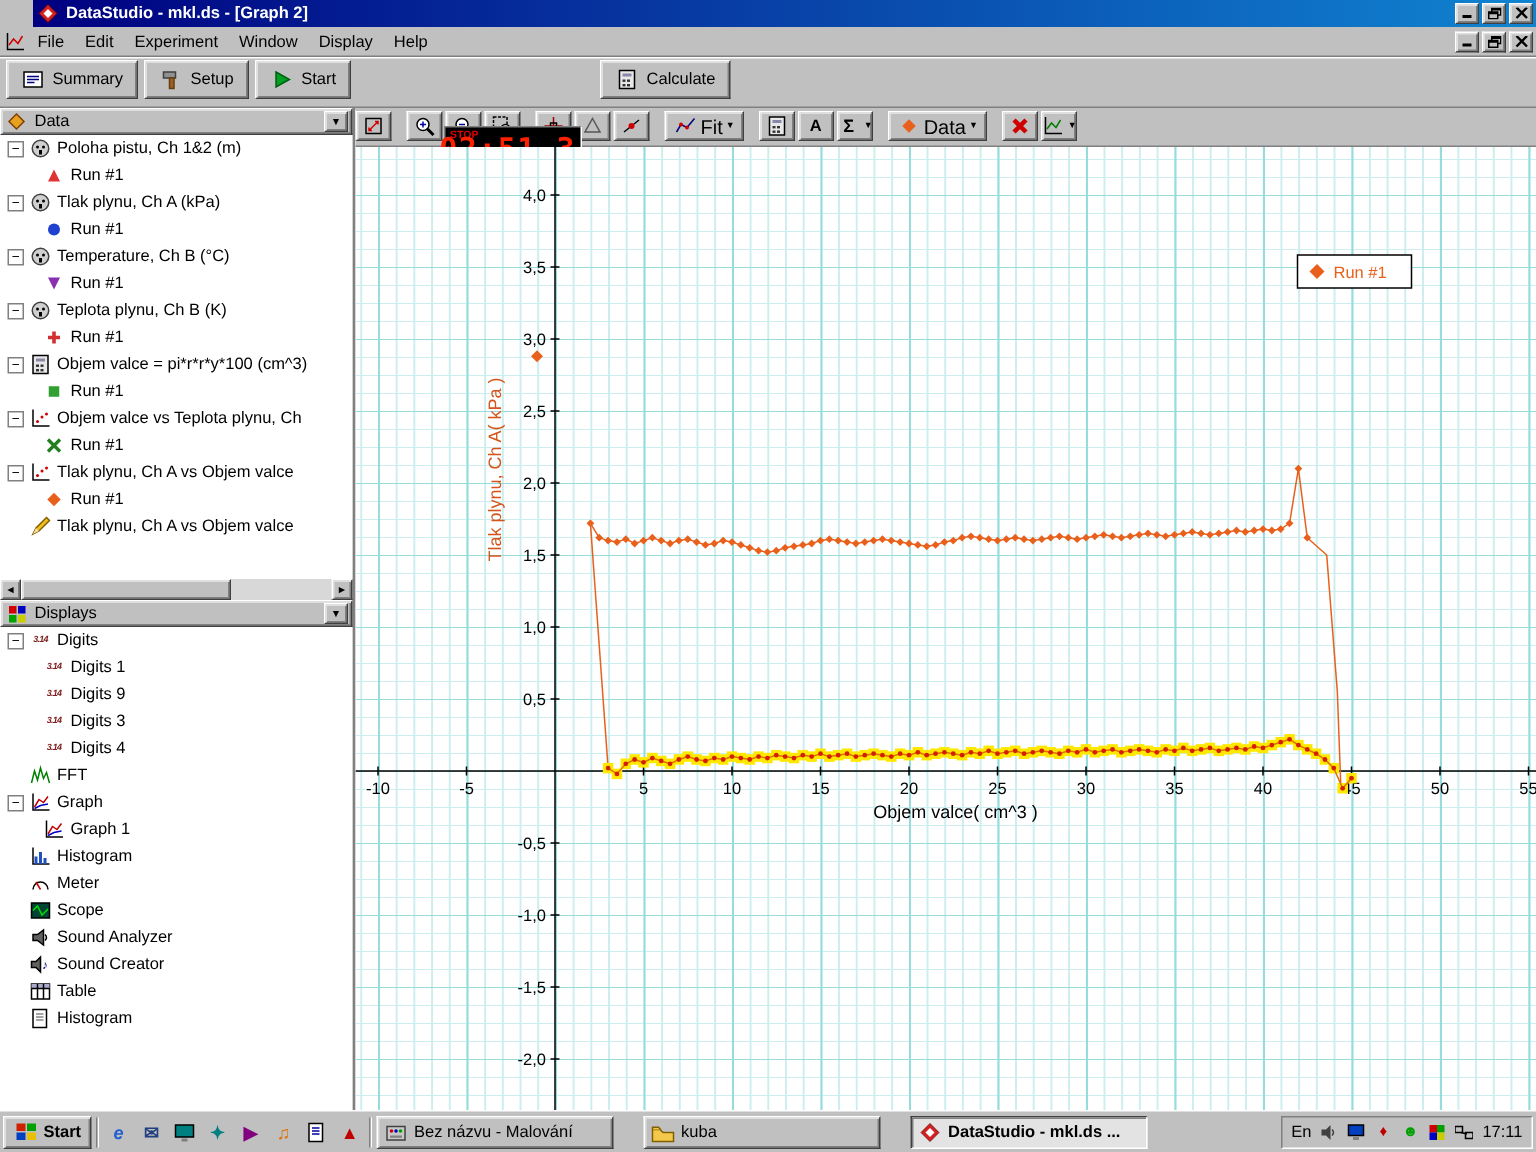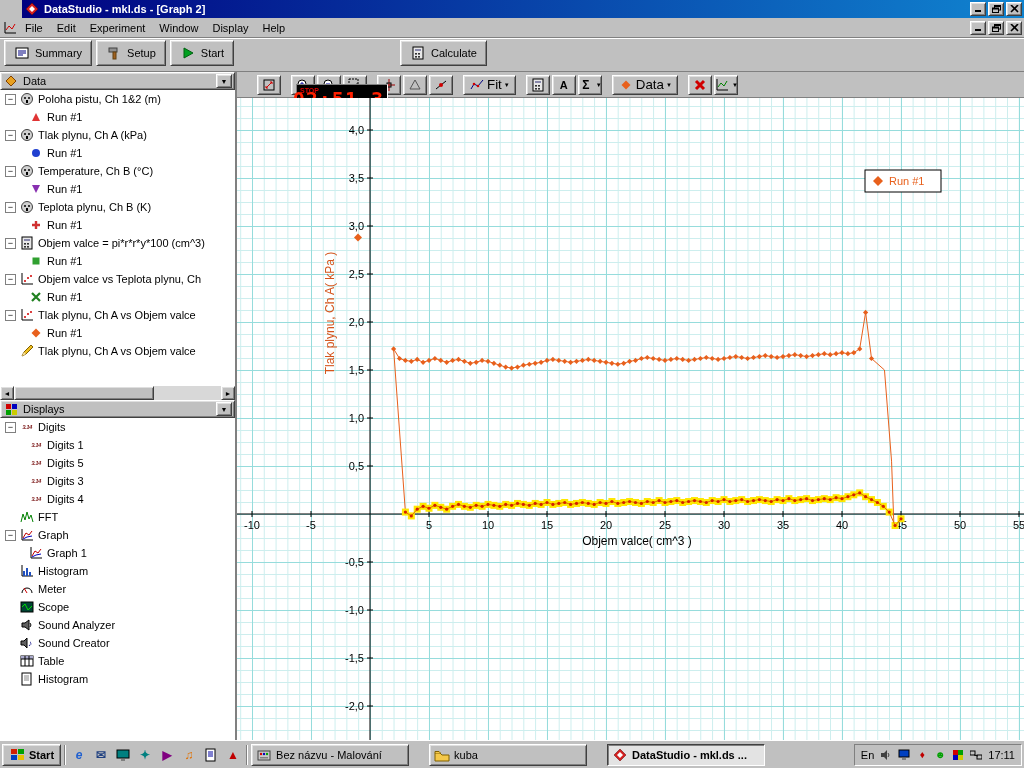--- a/index.html
+++ b/index.html
@@ -56,21 +56,21 @@
   .lbl.sel { background:#c0c0c0; border:1px dotted #404040; padding:0 2px; }
   .digits-glyph { font-size:6px; font-weight:bold; font-style:italic; color:#802020; letter-spacing:-0.5px; }
   .hscroll { height:14px; flex:none; display:flex; background:#d8d8d8; }
   .hs-btn { width:14px; height:14px; display:inline-flex; align-items:center; justify-content:center;
             font-size:7px; padding:0; }
   .hs-thumb { width:140px; height:14px; }
   .hs-track { flex:1; }
 
   
   .right-panel { flex:1; display:flex; flex-direction:column; background:#c0c0c0; }
-  .graph-toolbar { height:26px; flex:none; display:flex; align-items:center; gap:2px; padding:2px 20px;
+  .graph-toolbar { height:26px; flex:none; display:flex; align-items:flex-start; gap:2px; padding:2px 0;
                    border-bottom:1px solid #808080; box-shadow:0 1px 0 #fff; }
   .tbtn { width:24px; height:20px; display:inline-flex; align-items:center; justify-content:center;
           gap:2px; padding:0; font-family:inherit; }
   .tbtn.wide { width:auto; padding:0 5px; }
   .tbtn .dd { font-size:6px; }
   .sep { width:6px; flex:none; }
   .plot-wrap { position:relative; flex:1; background-color:#fff;
     background-image:
       linear-gradient(90deg,#96dcdc 1px,transparent 1px),
       linear-gradient(#96dcdc 1px,transparent 1px),
@@ -411,21 +411,21 @@
           <div class="tree-row child">
             <span class="icon">
               <span class="digits-glyph">3.14</span>
             </span>
             <span class="lbl">Digits 1</span>
           </div>
           <div class="tree-row child">
             <span class="icon">
               <span class="digits-glyph">3.14</span>
             </span>
-            <span class="lbl">Digits 5</span>
+            <span class="lbl">Digits 9</span>
           </div>
           <div class="tree-row child">
             <span class="icon">
               <span class="digits-glyph">3.14</span>
             </span>
             <span class="lbl">Digits 3</span>
           </div>
           <div class="tree-row child">
             <span class="icon">
               <span class="digits-glyph">3.14</span>

